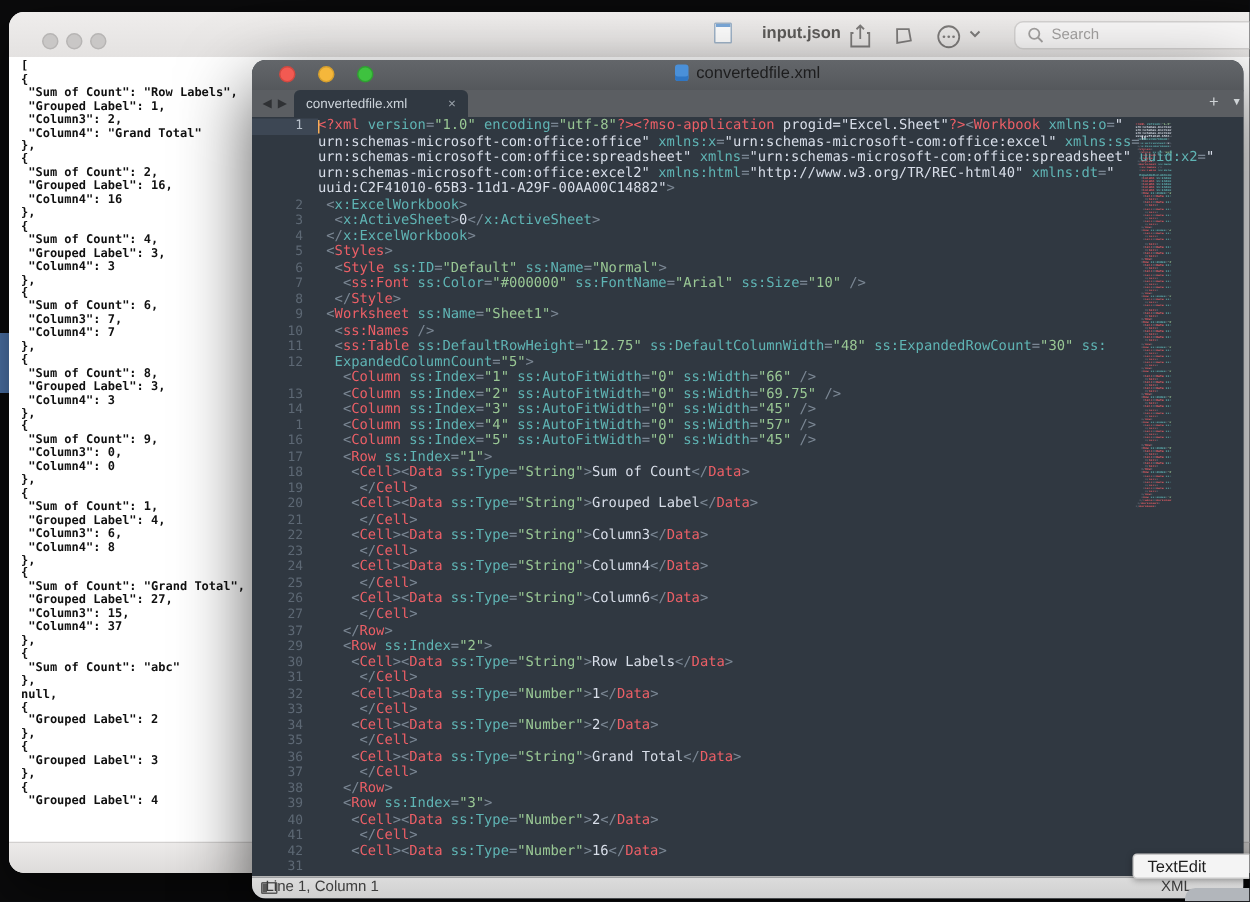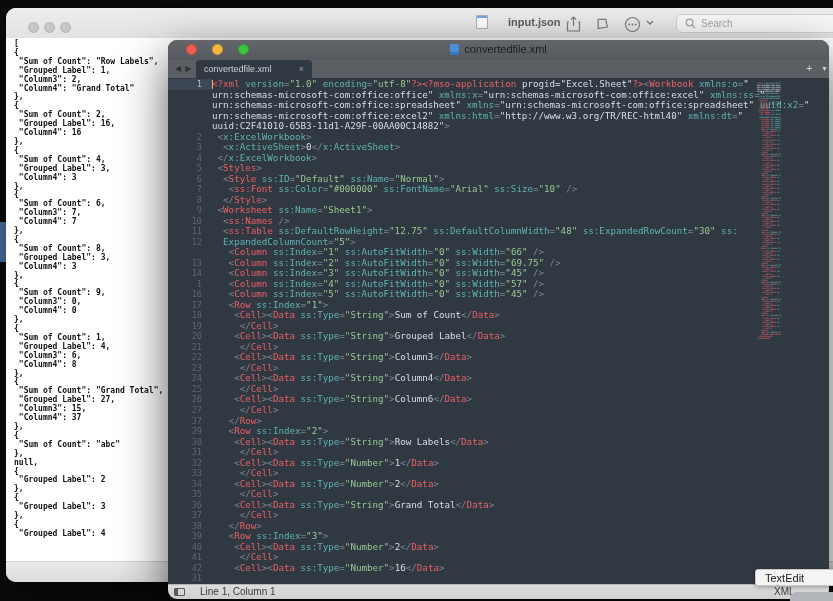--- a/index.html
+++ b/index.html
@@ -58,21 +58,21 @@
   .caret{position:absolute;left:-1px;top:1px;width:2px;height:9px;background:#f9ae58;}
   .seg-g{color:#7b8794}.seg-r{color:#ec5f66}.seg-T{color:#5fb4b4}.seg-s{color:#99c794}.seg-w{color:#d8dee9}
   #minimap{position:absolute;left:589px;top:42px;width:24px;height:258px;overflow:hidden;opacity:.95;
            font-family:"DejaVu Sans Mono",monospace;font-size:2.1px;font-weight:bold;}
   .mm-row{height:2.1px;line-height:2.1px;white-space:pre;overflow:hidden;}
   #ed-statusbar{position:absolute;left:0;bottom:0;right:0;height:14px;background:linear-gradient(#dcdcdc,#cfcfcf);
                 border-top:1px solid #b5b5b5;font-size:10px;color:#3c3c3c;}
   #sb-icon{position:absolute;left:6px;top:3px;width:11px;height:8px;border:1px solid #5a5a5a;border-radius:1px;
            box-sizing:border-box;}
   #sb-icon:before{content:"";position:absolute;left:0;top:0;bottom:0;width:3px;background:#5a5a5a;}
-  #sb-pos{position:absolute;left:32px;top:1px;}
+  #sb-pos{position:absolute;left:9px;top:1px;}
   #sb-spaces{position:absolute;left:520px;top:14px;}
   #sb-syntax{position:absolute;left:606px;top:1px;}
   
   #tooltip{position:absolute;left:755px;top:569px;width:88px;height:17px;background:#f4f4f4;
            border:1px solid #c9c9c9;border-radius:3px;box-shadow:0 1px 4px rgba(0,0,0,.35);
            font-size:11px;color:#1c1c1c;line-height:16px;padding-left:9px;box-sizing:border-box;z-index:30;}
   #dock-shape{position:absolute;left:790px;top:592px;width:50px;height:9px;background:#b2b6bb;
               border-radius:7px 0 0 0;z-index:25;}
   svg{display:block;}
 </style>

